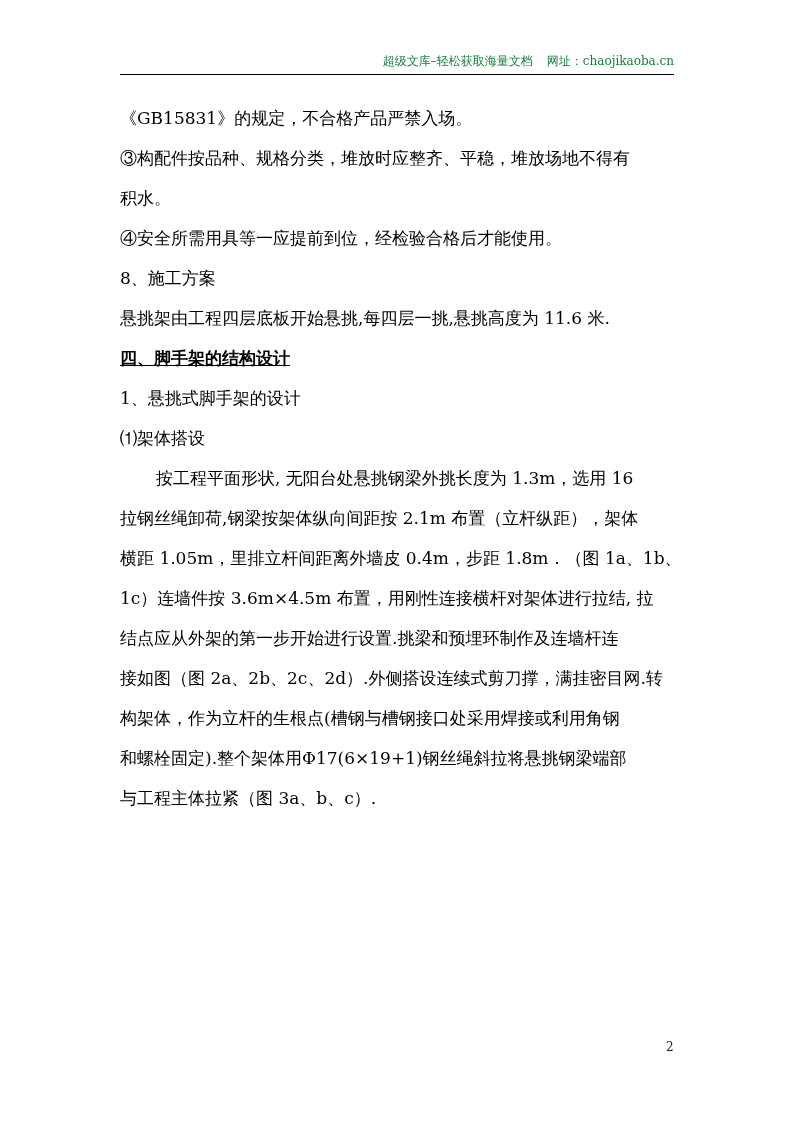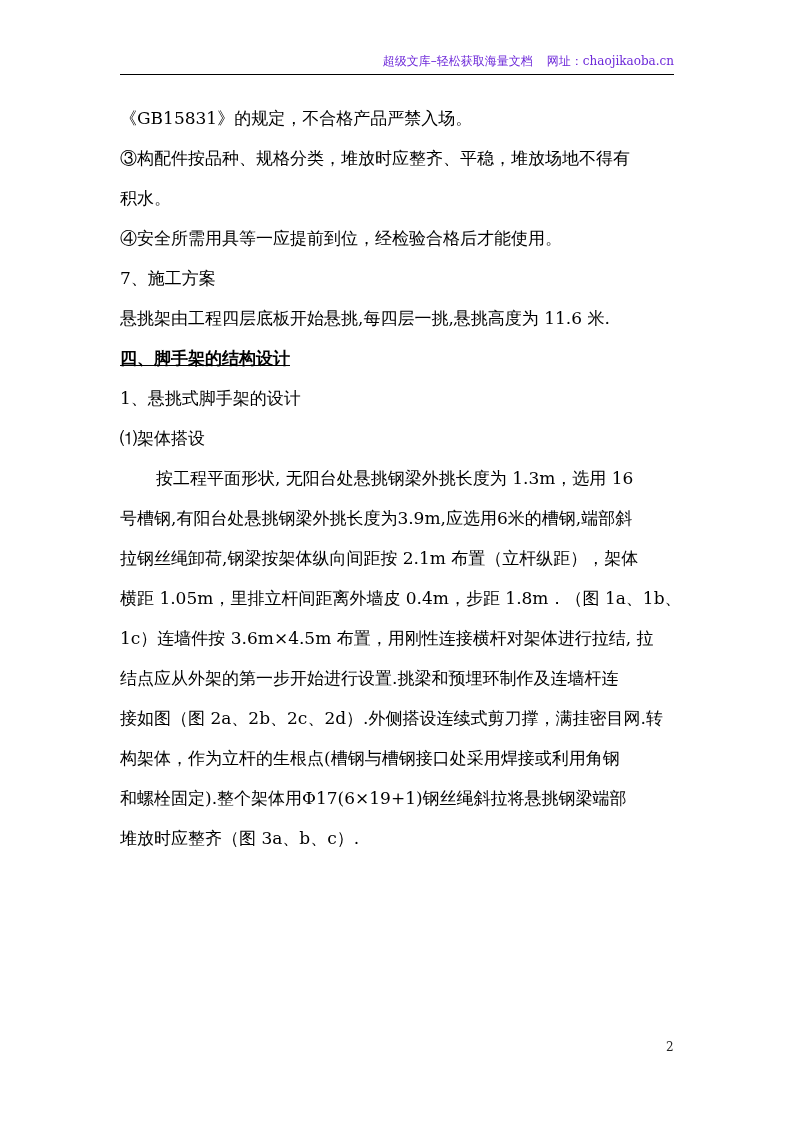--- a/index.html
+++ b/index.html
@@ -1,48 +1,47 @@
 <!DOCTYPE html>
 <html><head>
 <meta charset="utf-8">
 <style>
   html, body { margin: 0; padding: 0; background: #ffffff; }
   body { width: 793px; height: 1122px; position: relative; overflow: hidden;
          font-family: "DejaVu Serif", "Liberation Serif", serif; color: #000; }
   .header { position: absolute; left: 120px; top: 52px; width: 554px; height: 22px;
-            border-bottom: 1px solid #000; text-align: right; font-size: 12px; line-height: 18px; color: #6d28d9; }
+            border-bottom: 1px solid #000; text-align: right; font-size: 12px; line-height: 18px; color: #15803d; }
   .header .gap { display: inline-block; width: 14px; }
   .body { position: absolute; left: 120px; top: 98px; width: 560px; }
   .line { font-size: 17px; height: 40px; line-height: 40px; white-space: nowrap; }
   .line.bold { font-weight: bold; text-decoration: underline; }
   .line.indent { padding-left: 36px; }
   .pagenum { position: absolute; left: 666px; top: 1040px; font-size: 12px; color: #222; }
 </style>
 </head>
 <body>
 
 <div class="header">
   <span>超级文库–轻松获取海量文档</span><span class="gap"></span><span>网址：chaojikaoba.cn</span>
 </div>
 
 <div class="body">
   <div class="line">《GB15831》的规定，不合格产品严禁入场。</div>
   <div class="line">③构配件按品种、规格分类，堆放时应整齐、平稳，堆放场地不得有</div>
   <div class="line">积水。</div>
   <div class="line">④安全所需用具等一应提前到位，经检验合格后才能使用。</div>
-  <div class="line">7、施工方案</div>
+  <div class="line">8、施工方案</div>
   <div class="line">悬挑架由工程四层底板开始悬挑,每四层一挑,悬挑高度为 11.6 米.</div>
   <div class="line bold">四、脚手架的结构设计</div>
   <div class="line">1、悬挑式脚手架的设计</div>
   <div class="line">⑴架体搭设</div>
   <div class="line indent">按工程平面形状, 无阳台处悬挑钢梁外挑长度为 1.3m，选用 16</div>
-  <div class="line">号槽钢,有阳台处悬挑钢梁外挑长度为3.9m,应选用6米的槽钢,端部斜</div>
   <div class="line">拉钢丝绳卸荷,钢梁按架体纵向间距按 2.1m 布置（立杆纵距），架体</div>
   <div class="line">横距 1.05m，里排立杆间距离外墙皮 0.4m，步距 1.8m．（图 1a、1b、</div>
   <div class="line">1c）连墙件按 3.6m×4.5m 布置，用刚性连接横杆对架体进行拉结, 拉</div>
   <div class="line">结点应从外架的第一步开始进行设置.挑梁和预埋环制作及连墙杆连</div>
   <div class="line">接如图（图 2a、2b、2c、2d）.外侧搭设连续式剪刀撑，满挂密目网.转</div>
   <div class="line">构架体，作为立杆的生根点(槽钢与槽钢接口处采用焊接或利用角钢</div>
   <div class="line">和螺栓固定).整个架体用Φ17(6×19+1)钢丝绳斜拉将悬挑钢梁端部</div>
-  <div class="line">堆放时应整齐（图 3a、b、c）.</div>
+  <div class="line">与工程主体拉紧（图 3a、b、c）.</div>
 </div>
 
 <div class="pagenum">2</div>
 
 </body></html>

